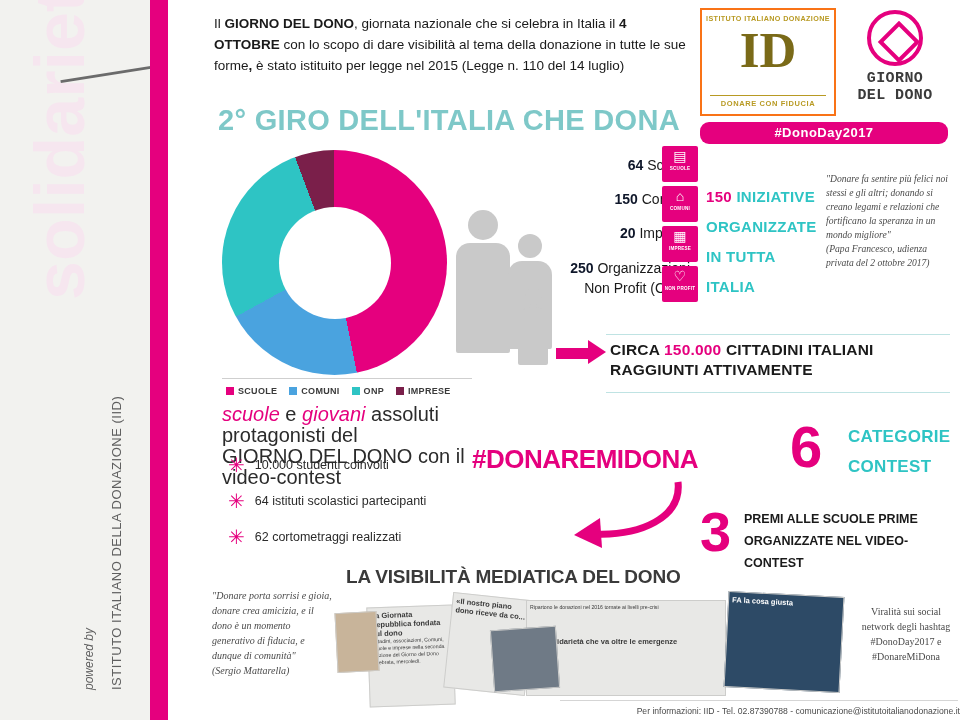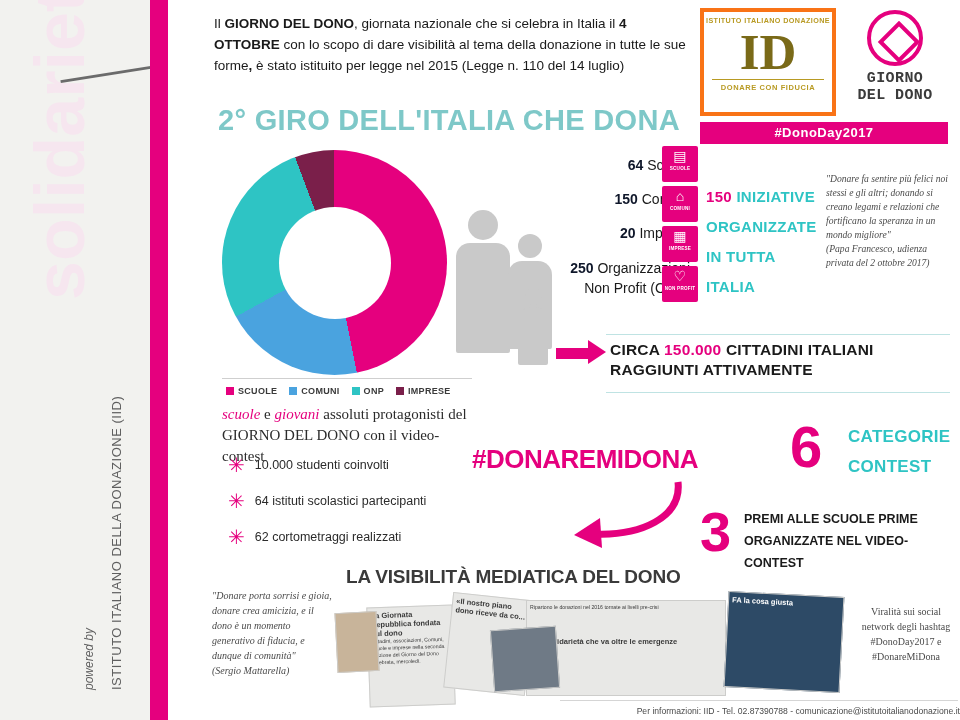--- a/index.html
+++ b/index.html
@@ -90,38 +90,38 @@
 
   
   .logo-box {
     position: absolute;
     left: 700px; top: 8px;
     width: 248px; height: 120px;
   }
   .logo-id {
     position: absolute; left: 0; top: 0;
     width: 136px; height: 108px;
-    border: 4px solid #f97316;
+    border: 2px solid #f97316;
     text-align: center;
     background: #fff;
   }
   .logo-id .top-arc {
     font-size: 7.2px; letter-spacing: 0.4px;
     color: #b89a23; margin-top: 4px; font-weight: bold;
   }
   .logo-id .big-id {
     font-family: "Liberation Serif", serif;
     font-size: 51px; font-weight: bold;
     color: #7a6a18; line-height: 54px;
   }
   .logo-id .sub {
     font-size: 7.5px; letter-spacing: 0.6px;
     color: #b89a23; font-weight: bold;
     border-top: 1px solid #b89a23;
-    margin: 0 8px; padding-top: 3px;
+    margin: 18px 8px; padding-top: 3px;
   }
   .logo-gdd {
     position: absolute; left: 142px; top: 0;
     width: 106px; height: 108px;
   }
   .gdd-mark {
     width: 56px; height: 56px; margin: 2px auto 4px auto;
     border: 4px solid #e5007e;
     border-radius: 50%;
     position: relative;
@@ -143,20 +143,21 @@
   }
   .hashtag-bar {
     position: absolute; left: 0; top: 114px;
     width: 248px; height: 22px;
     background: #e5007e;
     color: #fff;
     font-size: 13px; font-weight: bold;
     text-align: center;
     line-height: 22px;
     letter-spacing: 0.5px;
+    border-radius: 9px;
   }
 
   
   .headline {
     position: absolute;
     left: 218px; top: 104px;
     font-size: 29px;
     font-weight: bold;
     color: #7ec8c8;
     letter-spacing: 0.3px;
@@ -289,22 +290,22 @@
   }
   .circa-rule-bot {
     position: absolute; left: 606px; top: 392px;
     width: 344px; height: 1px; background: #bfe3e3;
   }
 
   
   .scuole-line {
     position: absolute; left: 222px; top: 404px;
     width: 246px;
-    font-family: Liberation Serif, serif;
-    font-size: 15px;
+    font-family: Liberation Sans, sans-serif;
+    font-size: 20px;
     color: #2b2b2b;
     line-height: 21px;
   }
   .scuole-line .hl { color: #e5007e; font-style: italic; }
 
   .bullets { position: absolute; left: 228px; top: 458px; width: 270px; }
   .bullet {
     display: flex; align-items: center;
     gap: 10px;
     margin-bottom: 22px;

